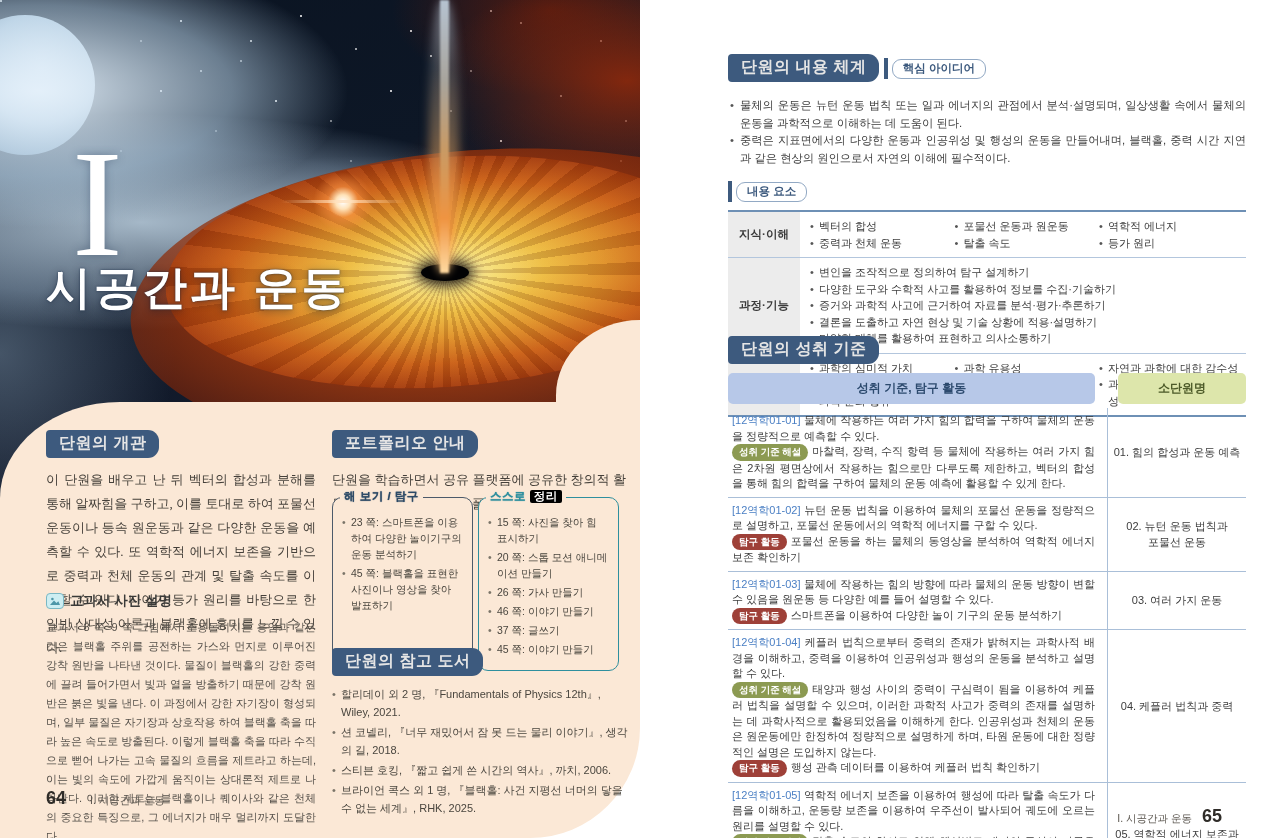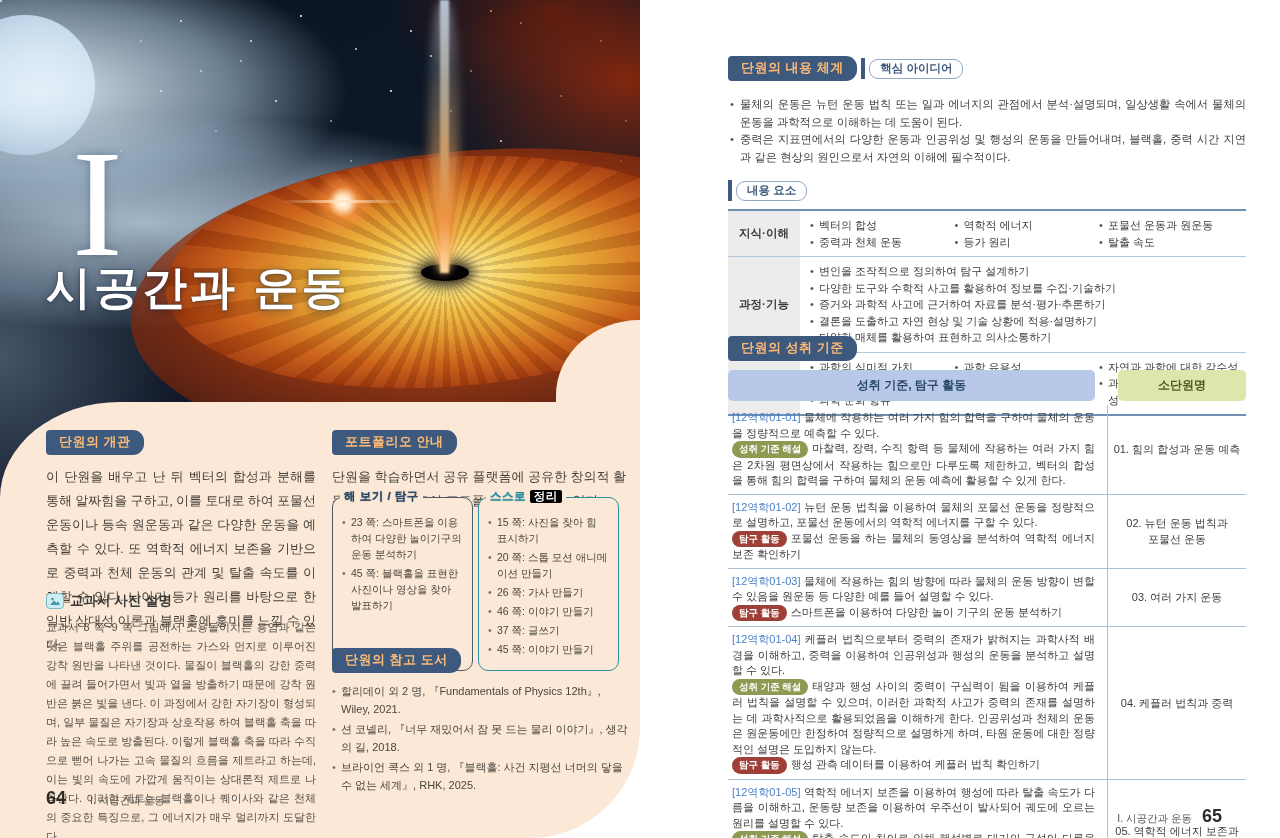--- a/index.html
+++ b/index.html
@@ -59,21 +59,21 @@
   .cream-spine { position:absolute; left:556px; top:320px; width:84px; height:90px;
     background:#fbe8d6; border-top-left-radius:95px 85px; }
 
   .chapter-num { position:absolute; left:72px; top:128px; color:#ffffff;
     font-family:"Liberation Serif","DejaVu Serif",serif; font-size:152px; line-height:1; font-weight:400;
     text-shadow:0 0 10px rgba(30,50,80,.4); }
   .chapter-title { position:absolute; left:46px; top:258px; color:#ffffff; font-size:45px; font-weight:800;
     letter-spacing:3px; text-shadow:0 2px 8px rgba(10,20,40,.45), 0 0 2px rgba(20,40,70,.8); white-space:nowrap; }
 
   
-  .tag { display:inline-block; background:#3d5a7e; color:#fdba74; font-size:13px; font-weight:700;
+  .tag { display:inline-block; background:#3d5a7e; color:#e5e5e5; font-size:16px; font-weight:700;
     padding:3px 13px 4px; border-radius:4px 11px 11px 4px; position:relative; letter-spacing:.5px; }
   .tag::before { content:""; position:absolute; left:-5px; top:3px; border:5px solid transparent;
     border-right-color:#3d5a7e; }
   .sub-tag-wrap { display:inline-block; border-left:4px solid #3d5a7e; padding-left:4px; }
   .sub-tag { display:inline-block; background:#fff; border:1px solid #92a9c4; border-radius:9px;
     color:#3d5a7e; font-size:11.5px; font-weight:700; padding:1px 10px 2px; }
 
   
   .sec { position:absolute; }
   .sec-overview { left:46px; top:430px; width:270px; }
@@ -216,20 +216,21 @@
           <li>45 쪽: 이야기 만들기</li>
         </ul>
       </div>
     </div>
 
     <div class="sec sec-refs refs">
       <span class="tag">단원의 참고 도서</span>
       <ul>
         <li>할리데이 외 2 명, 『Fundamentals of Physics 12th』, Wiley, 2021.</li>
         <li>션 코넬리, 『너무 재밌어서 잠 못 드는 물리 이야기』, 생각의 길, 2018.</li>
+        <li>스티븐 호킹, 『짧고 쉽게 쓴 시간의 역사』, 까치, 2006.</li>
         <li>브라이언 콕스 외 1 명, 『블랙홀: 사건 지평선 너머의 닿을 수 없는 세계』, RHK, 2025.</li>
       </ul>
     </div>
 
     <div class="footer-left">
       <span class="pg-num">64</span>
       <span class="pg-chap">I. 시공간과 운동</span>
     </div>
   </div>
 
@@ -246,26 +247,26 @@
 
       <div class="el-table">
         <div class="el-row">
           <div class="el-label">지식·이해</div>
           <div class="el-content w3">
             <ul class="el-col">
               <li>벡터의 합성</li>
               <li>중력과 천체 운동</li>
             </ul>
             <ul class="el-col">
+              <li>포물선 운동과 원운동</li>
+              <li>탈출 속도</li>
+            </ul>
+            <ul class="el-col">
               <li>역학적 에너지</li>
               <li>등가 원리</li>
-            </ul>
-            <ul class="el-col">
-              <li>포물선 운동과 원운동</li>
-              <li>탈출 속도</li>
             </ul>
           </div>
         </div>
         <div class="el-row">
           <div class="el-label">과정·기능</div>
           <div class="el-content w1">
             <ul class="el-col">
               <li>변인을 조작적으로 정의하여 탐구 설계하기</li>
               <li>다양한 도구와 수학적 사고를 활용하여 정보를 수집·기술하기</li>
               <li>증거와 과학적 사고에 근거하여 자료를 분석·평가·추론하기</li>

